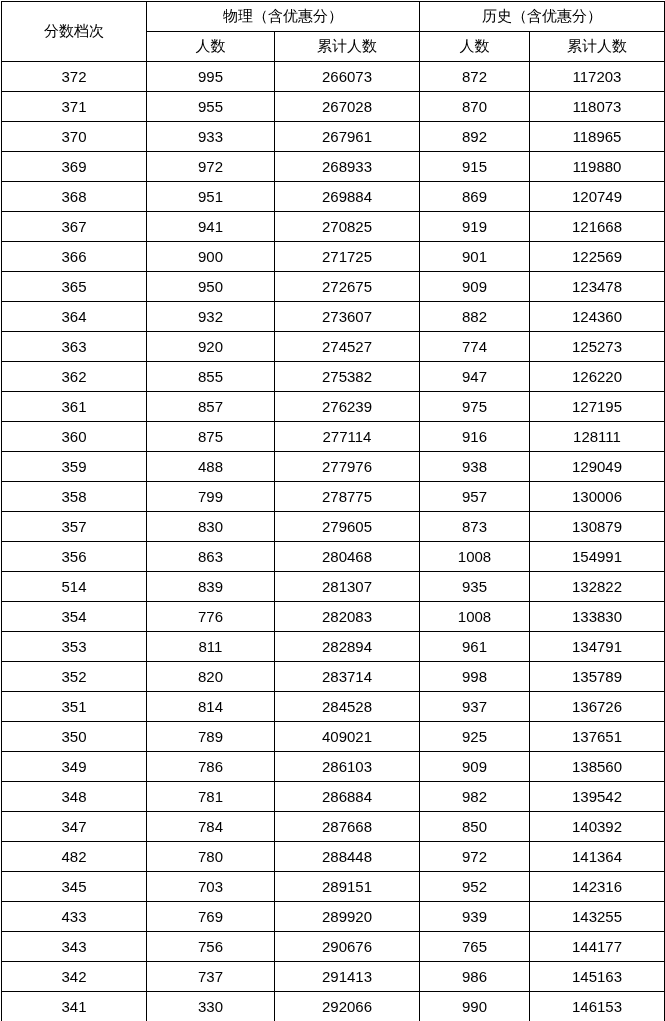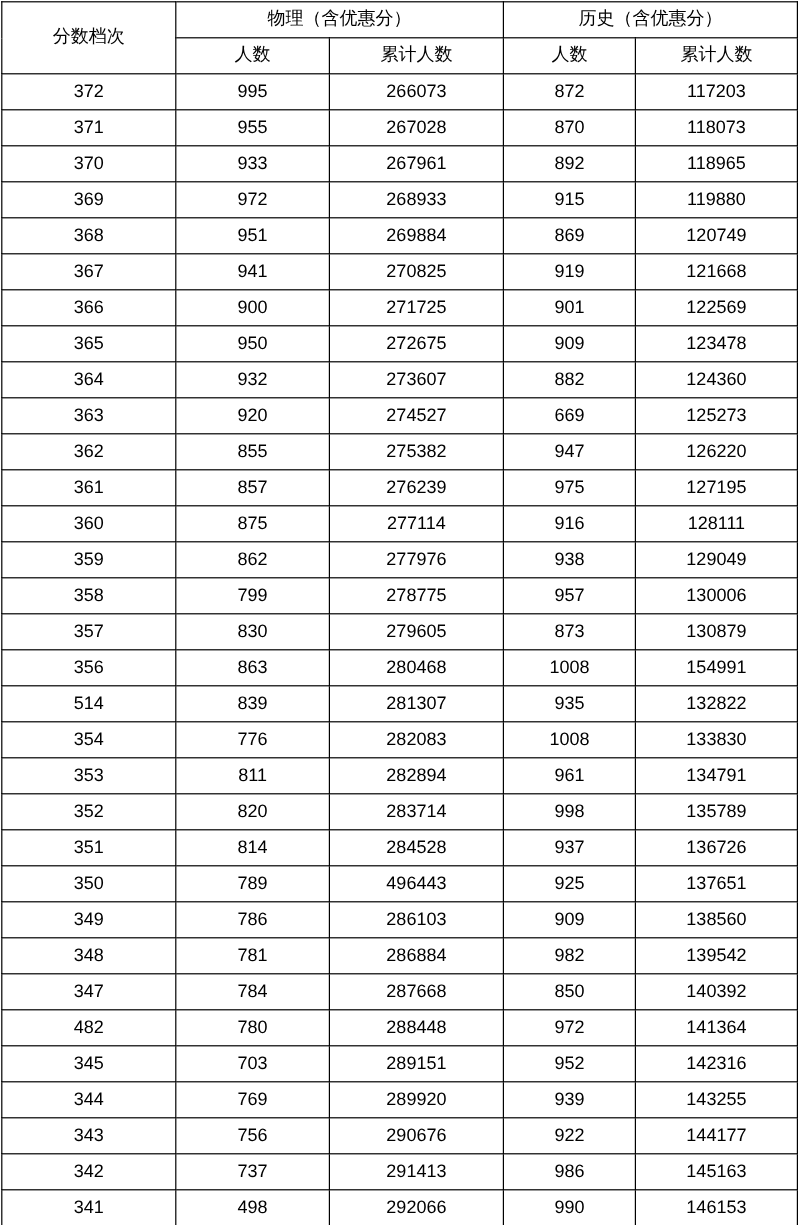--- a/index.html
+++ b/index.html
@@ -128,21 +128,21 @@
         <td>364</td>
         <td>932</td>
         <td>273607</td>
         <td>882</td>
         <td>124360</td>
       </tr>
       <tr>
         <td>363</td>
         <td>920</td>
         <td>274527</td>
-        <td>669</td>
+        <td>774</td>
         <td>125273</td>
       </tr>
       <tr>
         <td>362</td>
         <td>855</td>
         <td>275382</td>
         <td>947</td>
         <td>126220</td>
       </tr>
       <tr>
@@ -154,21 +154,21 @@
       </tr>
       <tr>
         <td>360</td>
         <td>875</td>
         <td>277114</td>
         <td>916</td>
         <td>128111</td>
       </tr>
       <tr>
         <td>359</td>
-        <td>862</td>
+        <td>488</td>
         <td>277976</td>
         <td>938</td>
         <td>129049</td>
       </tr>
       <tr>
         <td>358</td>
         <td>799</td>
         <td>278775</td>
         <td>957</td>
         <td>130006</td>
@@ -218,21 +218,21 @@
       <tr>
         <td>351</td>
         <td>814</td>
         <td>284528</td>
         <td>937</td>
         <td>136726</td>
       </tr>
       <tr>
         <td>350</td>
         <td>789</td>
-        <td>496443</td>
+        <td>409021</td>
         <td>925</td>
         <td>137651</td>
       </tr>
       <tr>
         <td>349</td>
         <td>786</td>
         <td>286103</td>
         <td>909</td>
         <td>138560</td>
       </tr>
@@ -258,41 +258,41 @@
         <td>141364</td>
       </tr>
       <tr>
         <td>345</td>
         <td>703</td>
         <td>289151</td>
         <td>952</td>
         <td>142316</td>
       </tr>
       <tr>
-        <td>344</td>
+        <td>433</td>
         <td>769</td>
         <td>289920</td>
         <td>939</td>
         <td>143255</td>
       </tr>
       <tr>
         <td>343</td>
         <td>756</td>
         <td>290676</td>
-        <td>922</td>
+        <td>765</td>
         <td>144177</td>
       </tr>
       <tr>
         <td>342</td>
         <td>737</td>
         <td>291413</td>
         <td>986</td>
         <td>145163</td>
       </tr>
       <tr>
         <td>341</td>
-        <td>498</td>
+        <td>330</td>
         <td>292066</td>
         <td>990</td>
         <td>146153</td>
       </tr>
     </tbody>
 </table>
 
 </body></html>

